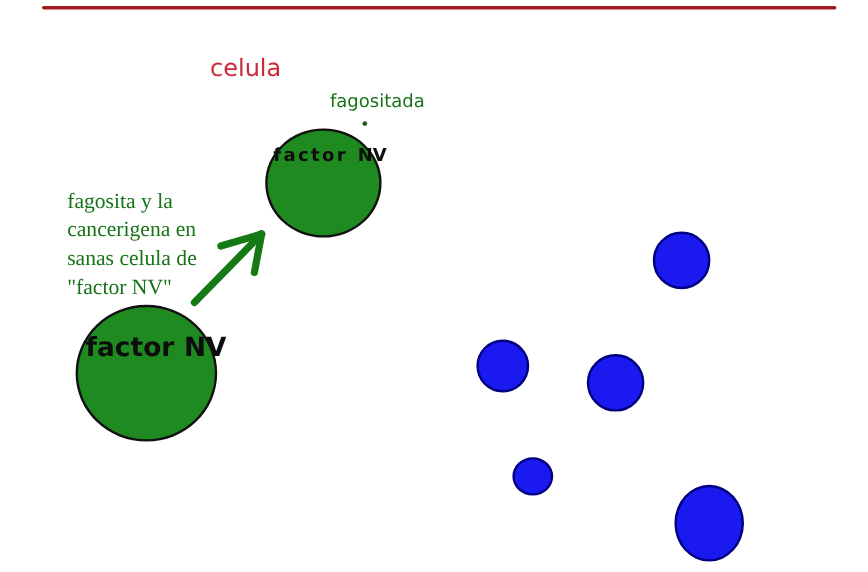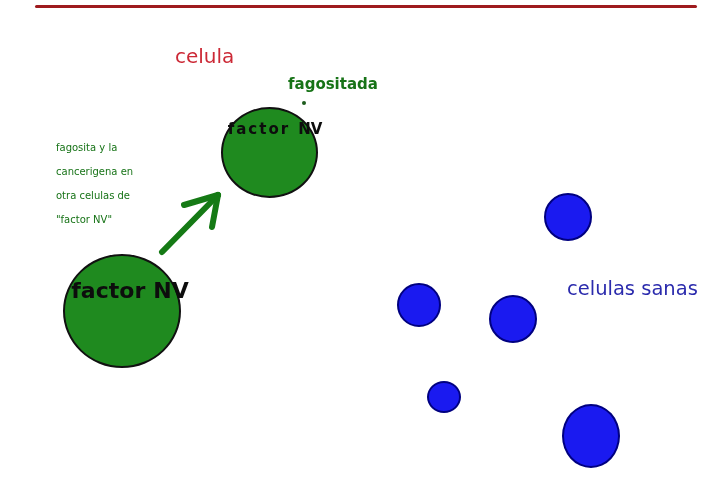--- a/index.html
+++ b/index.html
@@ -25,38 +25,39 @@
     left: 163px; top: 42px;
     color: var(--red-text, #cc2936);
     font-size: 20px; line-height: 29px;
     white-space: nowrap;
     margin-left: 12px;
   }
   .cancer-label span { display: block; }
 
   
   .fagositada-label {
-    left: 288px; top: 72px;
+    left: 275px; top: 72px;
     color: var(--dark-green-text, #177317);
-    font-size: 15px; line-height: 24px; font-weight: bold;
+    font-size: 15px; line-height: 24px; font-weight: normal;
     white-space: nowrap;
     text-align: center;
   }
 
   .stray-dot {
     left: 302px; top: 101px; width: 4px; height: 4px;
     background: #1d5c1d; border-radius: 50%;
   }
 
   
   .process-note {
-    left: 56px; top: 136px;
+    left: 56px; top: 155px;
     color: var(--dark-green-text, #177317);
-    font-size: 10px; line-height: 24px;
+    font-size: 18px; line-height: 24px;
     white-space: nowrap;
+    font-family: Liberation Serif, serif;
   }
   .process-note span { display: block; }
 
   
   .cell {
     border-radius: 50%;
     background: var(--cell-green-fill, #1f8a1f);
     border: 2px solid var(--cell-outline, #111111);
     box-sizing: border-box;
     display: flex; flex-direction: row;
@@ -120,36 +121,35 @@
   <div class="abs stray-dot"></div>
 
   <div class="abs cell cell-small">
     <span class="l1">factor</span>
     <span class="l2">NV</span>
   </div>
 
   <div class="abs process-note">
     <span>fagosita y la</span>
     <span>cancerigena en</span>
-    <span>otra celulas de</span>
+    <span>sanas celula de</span>
     <span>"factor NV"</span>
   </div>
 
   <svg class="abs arrow-svg" width="80" height="75" viewBox="0 0 80 75" xmlns="http://www.w3.org/2000/svg">
     <line class="arrow-stroke" x1="12" y1="67" x2="68" y2="10"></line>
     <line class="arrow-stroke" x1="34" y1="20" x2="68" y2="10"></line>
     <line class="arrow-stroke" x1="62" y1="42" x2="68" y2="10"></line>
   </svg>
 
   <div class="abs cell cell-large">
     <span class="l1">factor</span>
     <span class="l2">NV</span>
   </div>
 
   <div class="abs hcell hc1"></div>
   <div class="abs hcell hc2"></div>
   <div class="abs hcell hc3"></div>
   <div class="abs hcell hc4"></div>
   <div class="abs hcell hc5"></div>
 
-  <div class="abs healthy-label">celulas sanas</div>
 
 </div>
 
 </body></html>

